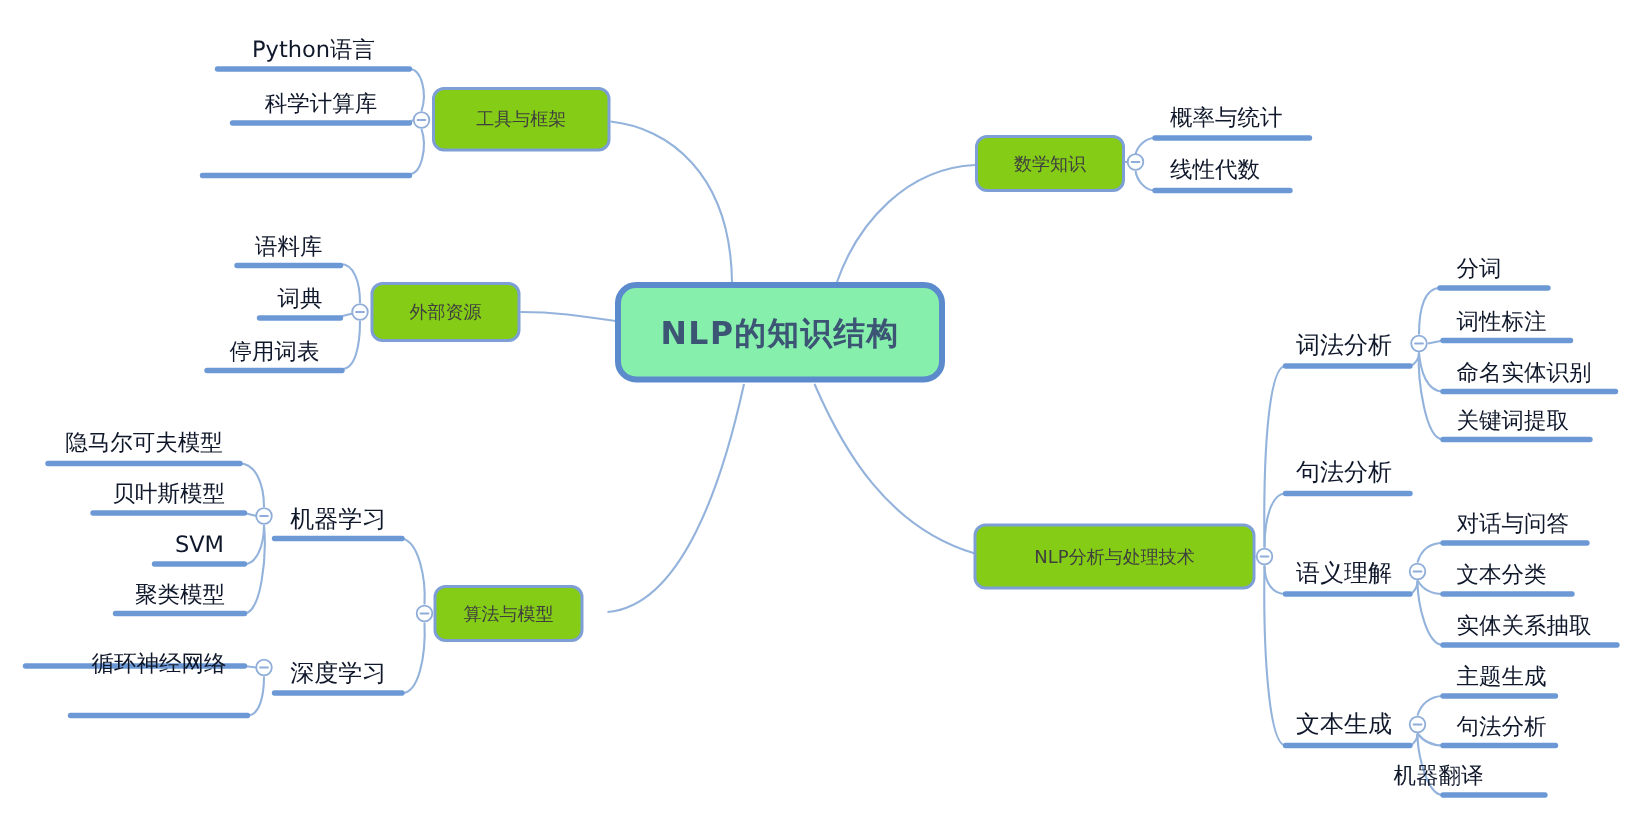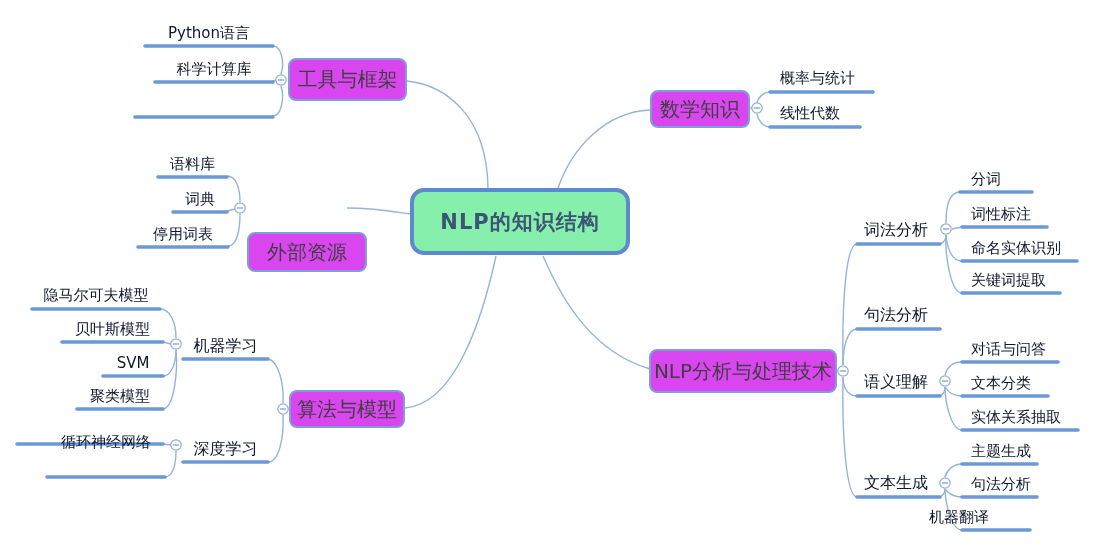--- a/index.html
+++ b/index.html
@@ -4,22 +4,22 @@
 <style>
   html,body{margin:0;padding:0;background:#ffffff;}
   .canvas{position:relative;width:1094px;height:548px;background:#ffffff;overflow:hidden;
           font-family:"DejaVu Sans","Liberation Sans",sans-serif;}
   svg.links{position:absolute;left:0;top:0;width:1094px;height:548px;}
   .conn{fill:none;stroke:#94b3dc;stroke-width:1.4px;}
   .uline{fill:none;stroke:#6c99d5;stroke-width:3.6px;stroke-linecap:round;}
   .tog-circle{fill:#fdfeff;stroke:#8fadd8;stroke-width:1.2px;}
   .tog-minus{stroke:#8fadd8;stroke-width:1.3px;stroke-linecap:round;}
   .box{position:absolute;display:flex;align-items:center;justify-content:center;
-       background:#d946ef;border:2px solid #7d9fd6;border-radius:8px;
-       color:#3f3f3f;font-size:20px;box-sizing:border-box;white-space:nowrap;cursor:default;z-index:2;}
+       background:#84cc16;border:2px solid #7d9fd6;border-radius:8px;
+       color:#3f3f3f;font-size:12px;box-sizing:border-box;white-space:nowrap;cursor:default;z-index:2;}
   .central{background:#86efac;border:4px solid #5b8bcd;border-radius:14px;
            font-size:21px;font-weight:bold;color:#3c5575;letter-spacing:1px;}
   .leaf{position:absolute;height:22px;line-height:22px;font-size:15px;color:#0f172a;
         white-space:nowrap;z-index:2;cursor:default;}
   .c{text-align:center;}
   .sub{font-size:16px;}
 </style>
 </head>
 <body>
 
@@ -155,22 +155,22 @@
       <g>
         <circle class="tog-circle" cx="945" cy="483" r="5.2"></circle>
           <line class="tog-minus" x1="942.4" y1="483" x2="947.6" y2="483"></line>
       </g>
     </g>
   </svg>
 
   <div class="box central" style="left:410px;top:188px;width:220px;height:67px;">NLP的知识结构</div>
 
   <div class="box" style="left:288px;top:58px;width:119px;height:43px;">工具与框架</div>
-  <div class="box" style="left:247px;top:188px;width:120px;height:40px;margin-top:44px;">外部资源</div>
-  <div class="box" style="left:289px;top:390px;width:116px;height:38px;">算法与模型</div>
+  <div class="box" style="left:247px;top:188px;width:100px;height:40px;">外部资源</div>
+  <div class="box" style="left:289px;top:390px;width:100px;height:38px;">算法与模型</div>
   <div class="box" style="left:650px;top:90px;width:100px;height:38px;">数学知识</div>
   <div class="box" style="left:649px;top:349px;width:188px;height:44px;">NLP分析与处理技术</div>
 
   <div class="leaf c" style="left:145px;top:22px;width:128px;">Python语言</div>
   <div class="leaf c" style="left:155px;top:58px;width:118px;">科学计算库</div>
 
   <div class="leaf c" style="left:158px;top:153px;width:69px;">语料库</div>
   <div class="leaf c" style="left:173px;top:188px;width:54px;">词典</div>
   <div class="leaf c" style="left:138px;top:223px;width:90px;">停用词表</div>
 

